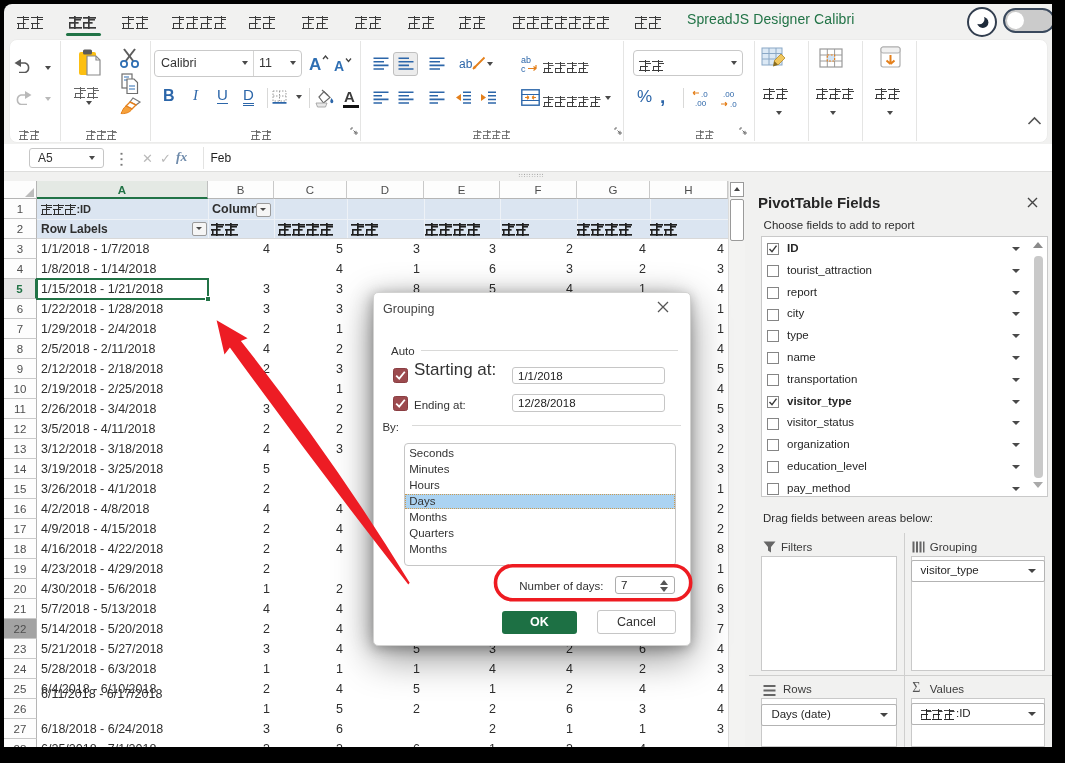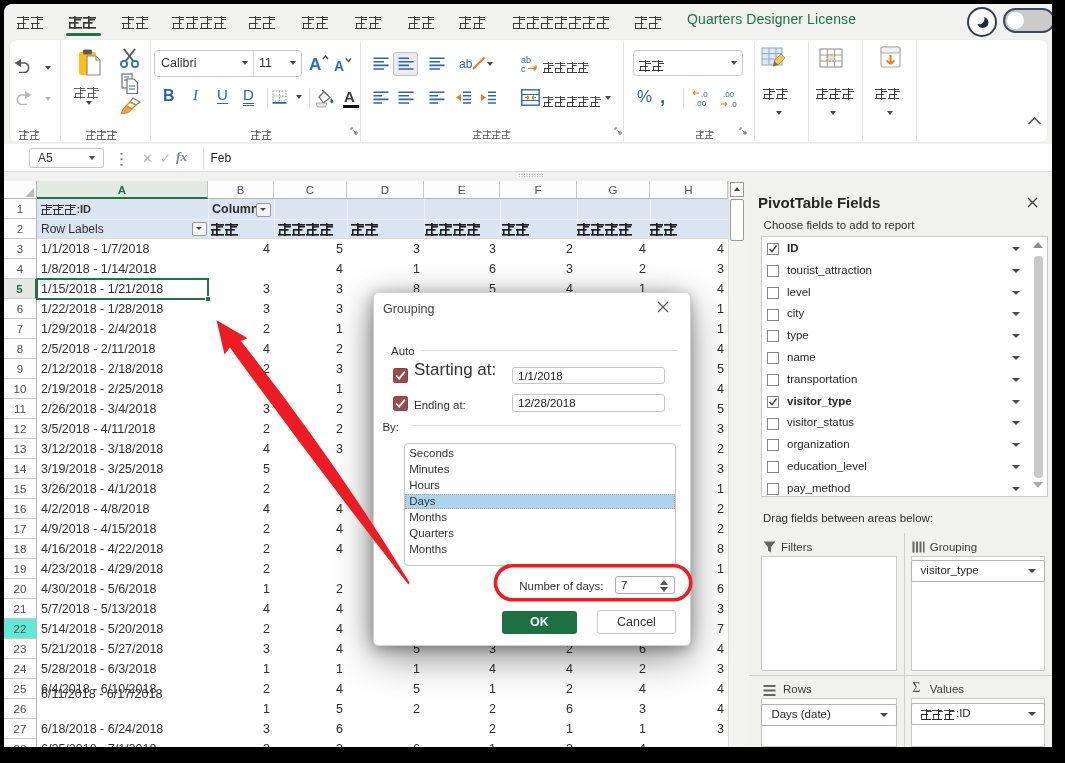--- a/index.html
+++ b/index.html
@@ -37,21 +37,21 @@
 <div class="tab cjtx" style="left:117.7px"><i class="k k13"></i><i class="k k13"></i></div>
 <div class="tab cjtx" style="left:168.4px"><i class="k k13"></i><i class="k k13"></i><i class="k k13"></i><i class="k k13"></i></div>
 <div class="tab cjtx" style="left:244.5px"><i class="k k13"></i><i class="k k13"></i></div>
 <div class="tab cjtx" style="left:298px"><i class="k k13"></i><i class="k k13"></i></div>
 <div class="tab cjtx" style="left:351px"><i class="k k13"></i><i class="k k13"></i></div>
 <div class="tab cjtx" style="left:404.2px"><i class="k k13"></i><i class="k k13"></i></div>
 <div class="tab cjtx" style="left:454.9px"><i class="k k13"></i><i class="k k13"></i></div>
 <div class="tab grn" style="left:508.5px"><i class="k k13"></i><i class="k k13"></i><i class="k k13"></i><i class="k k13"></i><i class="k k13"></i><i class="k k13"></i><i class="k k13"></i></div>
 <div class="tab grn" style="left:630.5px"><i class="k k13"></i><i class="k k13"></i></div>
 <div class="a" style="left:62px;top:28.5px;width:35px;height:3px;background:#217346;border-radius:2px"></div>
-<div class="a grn" style="left:683px;top:7px;font-size:14px;letter-spacing:0.1px">Quarters Designer License</div>
+<div class="a grn" style="left:683px;top:7px;font-size:14px;letter-spacing:0.1px">SpreadJS Designer Calibri</div>
 <div class="a" style="left:963px;top:2.5px;width:30px;height:30px;border-radius:50%;background:#fff;border:2px solid #323e4f"></div>
 <svg class="a" style="left:970px;top:10px" width="16" height="16" viewBox="0 0 16 16">
       <circle cx="8.8" cy="8.4" r="5.6" fill="#1e2a3a"></circle>
       <circle cx="5.3" cy="5.0" r="5.2" fill="#fff"></circle>
     </svg>
 <div class="a" style="left:999px;top:4px;width:52px;height:25px;border-radius:13px;background:#cbcbcb;border:2px solid #39485c"></div>
 <div class="a" style="left:1003px;top:8px;width:17px;height:17px;border-radius:50%;background:#fff"></div>
 <div class="a" style="left:4.5px;top:35px;width:1039px;height:104px;background:#fff;border-radius:8px;border:1px solid #ececeb"></div>
 <div class="sep" style="left:55.5px;top:37px;height:100px"></div>
 <div class="sep" style="left:146px;top:37px;height:100px"></div>
@@ -304,41 +304,41 @@
 <div class="hdr" style="left:0;top:415px;width:33px;height:20px;line-height:20px;background:#fdfdfd;border-right:1px solid #b5b5b5;border-bottom:1px solid #c9c9c9">12</div>
 <div class="hdr" style="left:0;top:435px;width:33px;height:20px;line-height:20px;background:#fdfdfd;border-right:1px solid #b5b5b5;border-bottom:1px solid #c9c9c9">13</div>
 <div class="hdr" style="left:0;top:455px;width:33px;height:20px;line-height:20px;background:#fdfdfd;border-right:1px solid #b5b5b5;border-bottom:1px solid #c9c9c9">14</div>
 <div class="hdr" style="left:0;top:475px;width:33px;height:20px;line-height:20px;background:#fdfdfd;border-right:1px solid #b5b5b5;border-bottom:1px solid #c9c9c9">15</div>
 <div class="hdr" style="left:0;top:495px;width:33px;height:20px;line-height:20px;background:#fdfdfd;border-right:1px solid #b5b5b5;border-bottom:1px solid #c9c9c9">16</div>
 <div class="hdr" style="left:0;top:515px;width:33px;height:20px;line-height:20px;background:#fdfdfd;border-right:1px solid #b5b5b5;border-bottom:1px solid #c9c9c9">17</div>
 <div class="hdr" style="left:0;top:535px;width:33px;height:20px;line-height:20px;background:#fdfdfd;border-right:1px solid #b5b5b5;border-bottom:1px solid #c9c9c9">18</div>
 <div class="hdr" style="left:0;top:555px;width:33px;height:20px;line-height:20px;background:#fdfdfd;border-right:1px solid #b5b5b5;border-bottom:1px solid #c9c9c9">19</div>
 <div class="hdr" style="left:0;top:575px;width:33px;height:20px;line-height:20px;background:#fdfdfd;border-right:1px solid #b5b5b5;border-bottom:1px solid #c9c9c9">20</div>
 <div class="hdr" style="left:0;top:595px;width:33px;height:20px;line-height:20px;background:#fdfdfd;border-right:1px solid #b5b5b5;border-bottom:1px solid #c9c9c9">21</div>
-<div class="hdr" style="left:0;top:615px;width:33px;height:20px;line-height:20px;background:#5eead4;border-right:1px solid #b5b5b5;border-bottom:1px solid #c9c9c9">22</div>
+<div class="hdr" style="left:0;top:615px;width:33px;height:20px;line-height:20px;background:#a3a3a3;border-right:1px solid #b5b5b5;border-bottom:1px solid #c9c9c9">22</div>
 <div class="hdr" style="left:0;top:635px;width:33px;height:20px;line-height:20px;background:#fdfdfd;border-right:1px solid #b5b5b5;border-bottom:1px solid #c9c9c9">23</div>
 <div class="hdr" style="left:0;top:655px;width:33px;height:20px;line-height:20px;background:#fdfdfd;border-right:1px solid #b5b5b5;border-bottom:1px solid #c9c9c9">24</div>
 <div class="hdr" style="left:0;top:675px;width:33px;height:20px;line-height:20px;background:#fdfdfd;border-right:1px solid #b5b5b5;border-bottom:1px solid #c9c9c9">25</div>
 <div class="hdr" style="left:0;top:695px;width:33px;height:20px;line-height:20px;background:#fdfdfd;border-right:1px solid #b5b5b5;border-bottom:1px solid #c9c9c9">26</div>
 <div class="hdr" style="left:0;top:715px;width:33px;height:20px;line-height:20px;background:#fdfdfd;border-right:1px solid #b5b5b5;border-bottom:1px solid #c9c9c9">27</div>
 <div class="hdr" style="left:0;top:735px;width:33px;height:20px;line-height:20px;background:#fdfdfd;border-right:1px solid #b5b5b5;border-bottom:1px solid #c9c9c9">28</div>
 <div class="a" style="left:204px;top:195px;width:1px;height:40px;background:#eef2f7"></div>
 <div class="a" style="left:270px;top:195px;width:1px;height:40px;background:#eef2f7"></div>
 <div class="a" style="left:343px;top:195px;width:1px;height:40px;background:#eef2f7"></div>
 <div class="a" style="left:420px;top:195px;width:1px;height:40px;background:#eef2f7"></div>
 <div class="a" style="left:496px;top:195px;width:1px;height:40px;background:#eef2f7"></div>
 <div class="a" style="left:573px;top:195px;width:1px;height:40px;background:#eef2f7"></div>
 <div class="a" style="left:646px;top:195px;width:1px;height:40px;background:#eef2f7"></div>
 <div class="a" style="left:33px;top:215px;width:691px;height:1px;background:#eef2f7"></div>
 <div class="a" style="left:33px;top:234px;width:691px;height:1px;background:#d8d8d8"></div>
 <div class="cell" style="left:37px;top:195px;font-weight:bold"><i class="k k11 kb"></i><i class="k k11 kb"></i><i class="k k11 kb"></i><b style="font-size:11px">:ID</b></div>
 <div class="cell" style="left:208px;top:195px;width:44px;overflow:hidden;font-weight:bold">Column</div>
 <div class="a" style="left:252px;top:198.5px;width:15px;height:14px;background:#f5f5f5;border:1px solid #9a9a9a;border-radius:2px"></div>
     <div class="car" style="left:256px;top:203.5px;border-left-width:3px;border-right-width:3px;border-top-width:3.5px"></div>
-<div class="cell" style="left:37px;top:215px;font-weight:normal;font-size:12px">Row Labels</div>
+<div class="cell" style="left:37px;top:215px;font-weight:bold;font-size:12px">Row Labels</div>
 <div class="a" style="left:188px;top:218px;width:15px;height:14px;background:#f5f5f5;border:1px solid #9a9a9a;border-radius:2px"></div>
     <div class="car" style="left:192px;top:223px;border-left-width:3px;border-right-width:3px;border-top-width:3.5px"></div>
 <div class="cell" style="left:206.6px;top:215px;color:#1f1f1f"><i class="k k13 kb"></i><i class="k k13 kb"></i></div>
 <div class="cell" style="left:274px;top:215px;color:#1f1f1f"><i class="k k13 kb"></i><i class="k k13 kb"></i><i class="k k13 kb"></i><i class="k k13 kb"></i></div>
 <div class="cell" style="left:347px;top:215px;color:#1f1f1f"><i class="k k13 kb"></i><i class="k k13 kb"></i></div>
 <div class="cell" style="left:421.3px;top:215px;color:#1f1f1f"><i class="k k13 kb"></i><i class="k k13 kb"></i><i class="k k13 kb"></i><i class="k k13 kb"></i></div>
 <div class="cell" style="left:497.8px;top:215px;color:#1f1f1f"><i class="k k13 kb"></i><i class="k k13 kb"></i></div>
 <div class="cell" style="left:572.8px;top:215px;color:#1f1f1f"><i class="k k13 kb"></i><i class="k k13 kb"></i><i class="k k13 kb"></i><i class="k k13 kb"></i></div>
 <div class="cell" style="left:645.8px;top:215px;color:#1f1f1f"><i class="k k13 kb"></i><i class="k k13 kb"></i></div>
 <div class="cell" style="left:37px;top:235px">1/1/2018 - 1/7/2018</div>
@@ -491,21 +491,21 @@
 <svg class="a" style="left:763px;top:239.2px" width="12" height="12" viewBox="0 0 12 12">
 <rect x="0.5" y="0.5" width="11" height="11" fill="#fff" stroke="#858585"></rect>
 <path d="M2.5 6 L5 8.7 L9.5 2.6" stroke="#3a3a3a" stroke-width="1.4" fill="none"></path>
     </svg>
 <div class="fitem" style="left:783px;top:234.0px;font-weight:bold">ID</div>
 <div class="car" style="left:1008px;top:243.0px;border-left-width:4px;border-right-width:4px;border-top-width:4.5px"></div>
 <div class="a" style="left:763px;top:261.0px;width:12px;height:12px;background:#fff;border:1px solid #858585"></div>
 <div class="fitem" style="left:783px;top:255.8px">tourist_attraction</div>
 <div class="car" style="left:1008px;top:264.8px;border-left-width:4px;border-right-width:4px;border-top-width:4.5px"></div>
 <div class="a" style="left:763px;top:282.8px;width:12px;height:12px;background:#fff;border:1px solid #858585"></div>
-<div class="fitem" style="left:783px;top:277.6px">level</div>
+<div class="fitem" style="left:783px;top:277.6px">report</div>
 <div class="car" style="left:1008px;top:286.6px;border-left-width:4px;border-right-width:4px;border-top-width:4.5px"></div>
 <div class="a" style="left:763px;top:304.6px;width:12px;height:12px;background:#fff;border:1px solid #858585"></div>
 <div class="fitem" style="left:783px;top:299.40000000000003px">city</div>
 <div class="car" style="left:1008px;top:308.40000000000003px;border-left-width:4px;border-right-width:4px;border-top-width:4.5px"></div>
 <div class="a" style="left:763px;top:326.40000000000003px;width:12px;height:12px;background:#fff;border:1px solid #858585"></div>
 <div class="fitem" style="left:783px;top:321.20000000000005px">type</div>
 <div class="car" style="left:1008px;top:330.20000000000005px;border-left-width:4px;border-right-width:4px;border-top-width:4.5px"></div>
 <div class="a" style="left:763px;top:348.20000000000005px;width:12px;height:12px;background:#fff;border:1px solid #858585"></div>
 <div class="fitem" style="left:783px;top:343.00000000000006px">name</div>
 <div class="car" style="left:1008px;top:352.00000000000006px;border-left-width:4px;border-right-width:4px;border-top-width:4.5px"></div>

